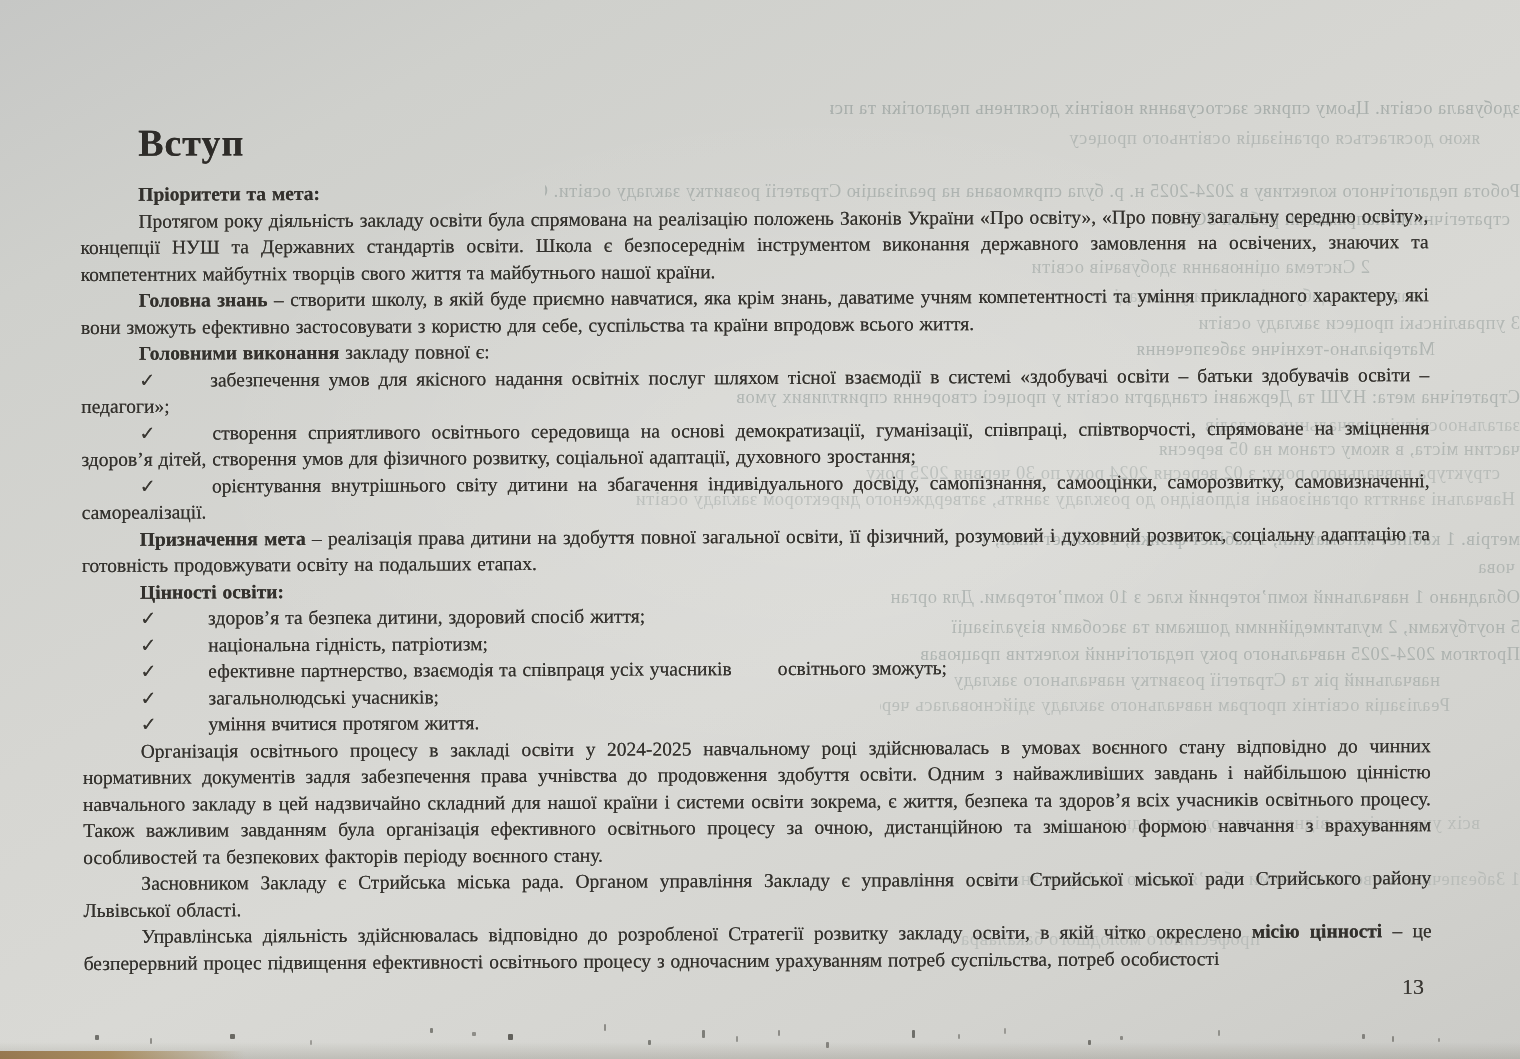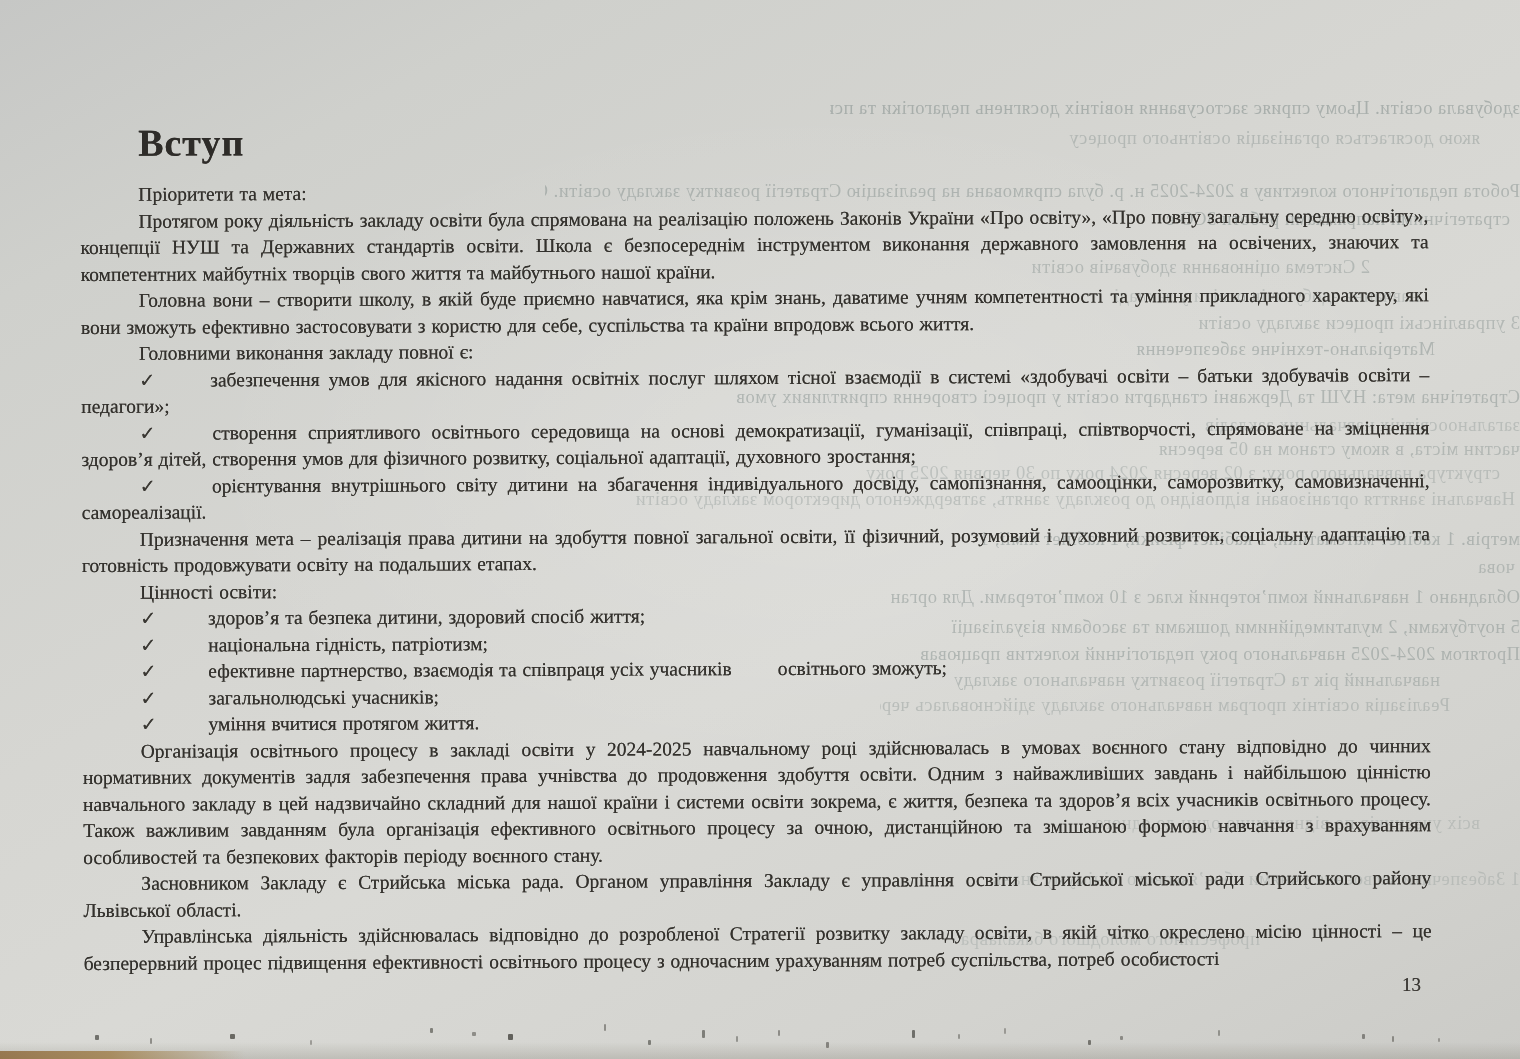--- a/index.html
+++ b/index.html
@@ -36,24 +36,24 @@
   }
   .para {
     margin:0; font-size:19.5px; line-height:26.5px;
     text-align:justify; word-spacing:1px;
   }
   .para.indent { text-indent:58px; }
   .para.check-item { text-indent:58px; }
   .check { font-size:19px; color:#3a3833; }
   .tab { display:inline-block; width:52px; }
   .gap { display:inline-block; }
-  b { font-weight:400; }
+  b { font-weight:700; }
   .page-number {
     position:absolute; left:1402px; top:974px; z-index:3;
-    font-size:19px; color:#3a3834; text-shadow:0 0 .5px rgba(52,48,42,.8);
+    font-size:22px; color:#3a3834; text-shadow:0 0 .5px rgba(52,48,42,.8);
   }
   .specks-layer { position:absolute; inset:0; z-index:2; }
   .speck { position:absolute; display:block; background:#45443e; border-radius:1px; }
   .bottom-shade {
     position:absolute; left:0; top:1042px; width:1520px; height:17px; z-index:2;
     background:linear-gradient(180deg, rgba(0,0,0,0), rgba(94,88,72,.20));
   }
   .bottom-edge-strip {
     position:absolute; left:0; top:1051px; width:245px; height:8px; z-index:4; opacity:.85;
     background:linear-gradient(90deg,#8e6a3d 0%,#a2824f 45%, rgba(170,150,110,0) 100%);
@@ -109,21 +109,21 @@
       <i class="speck" style="left: 1120px; top: 1036px; width: 3px; height: 4px; opacity: 0.5;"></i>
       <i class="speck" style="left: 1218px; top: 1030px; width: 2px; height: 6px; opacity: 0.45;"></i>
       <i class="speck" style="left: 1362px; top: 1034px; width: 3px; height: 5px; opacity: 0.55;"></i>
       <i class="speck" style="left: 1392px; top: 1036px; width: 2px; height: 6px; opacity: 0.5;"></i>
       <i class="speck" style="left: 1438px; top: 1038px; width: 2px; height: 4px; opacity: 0.4;"></i>
     </div>
   <div class="doc-content">
       <h1 class="doc-heading">Вступ</h1>
       <p class="para indent"><b>Пріоритети та мета:</b></p>
       <p class="para indent"><span>Протягом  року діяльність закладу освіти була спрямована на реалізацію положень Законів України «Про освіту», «Про повну загальну середню освіту», концепції НУШ та Державних стандартів освіти. Школа є безпосереднім інструментом виконання державного замовлення на освічених, знаючих та компетентних майбутніх творців свого життя та майбутнього нашої країни.</span></p>
-      <p class="para indent"><b>Головна вони</b><span> – створити школу, в якій буде приємно навчатися, яка крім знань, даватиме учням компетентності та уміння прикладного характеру, які вони зможуть ефективно застосовувати з користю для себе, суспільства та країни впродовж всього життя.</span></p>
+      <p class="para indent"><b>Головна знань</b><span> – створити школу, в якій буде приємно навчатися, яка крім знань, даватиме учням компетентності та уміння прикладного характеру, які вони зможуть ефективно застосовувати з користю для себе, суспільства та країни впродовж всього життя.</span></p>
       <p class="para indent"><b>Головними виконання</b><span> закладу повної є:</span></p>
       <p class="para check-item"><span class="check">✓</span><span class="tab"></span><span>забезпечення умов для якісного надання освітніх послуг шляхом тісної взаємодії в системі «здобувачі освіти – батьки здобувачів освіти – педагоги»;</span></p>
       <p class="para check-item"><span class="check">✓</span><span class="tab"></span><span>створення сприятливого освітнього середовища на основі демократизації, гуманізації, співпраці, співтворчості, спрямоване на зміцнення здоров’я дітей, створення умов для фізичного розвитку, соціальної адаптації, духовного зростання;</span></p>
       <p class="para check-item"><span class="check">✓</span><span class="tab"></span><span>орієнтування внутрішнього світу дитини на збагачення індивідуального досвіду, самопізнання, самооцінки, саморозвитку, самовизначенні, самореалізації.</span></p>
       <p class="para indent"><b>Призначення мета</b><span> – реалізація права дитини на здобуття повної загальної освіти,  її фізичний, розумовий і духовний розвиток, соціальну адаптацію та готовність продовжувати освіту на подальших етапах.</span></p>
       <p class="para indent"><b>Цінності освіти:</b></p>
       <p class="para check-item"><span class="check">✓</span><span class="tab"></span><span>здоров’я та безпека дитини, здоровий спосіб життя;</span></p>
       <p class="para check-item"><span class="check">✓</span><span class="tab"></span><span>національна гідність, патріотизм;</span></p>
       <p class="para check-item"><span class="check">✓</span><span class="tab"></span><span>ефективне партнерство, взаємодія та співпраця усіх учасників</span><span class="gap" style="width: 46px;"></span><span>освітнього зможуть;</span></p>
       <p class="para check-item"><span class="check">✓</span><span class="tab"></span><span>загальнолюдські учасників;</span></p>

